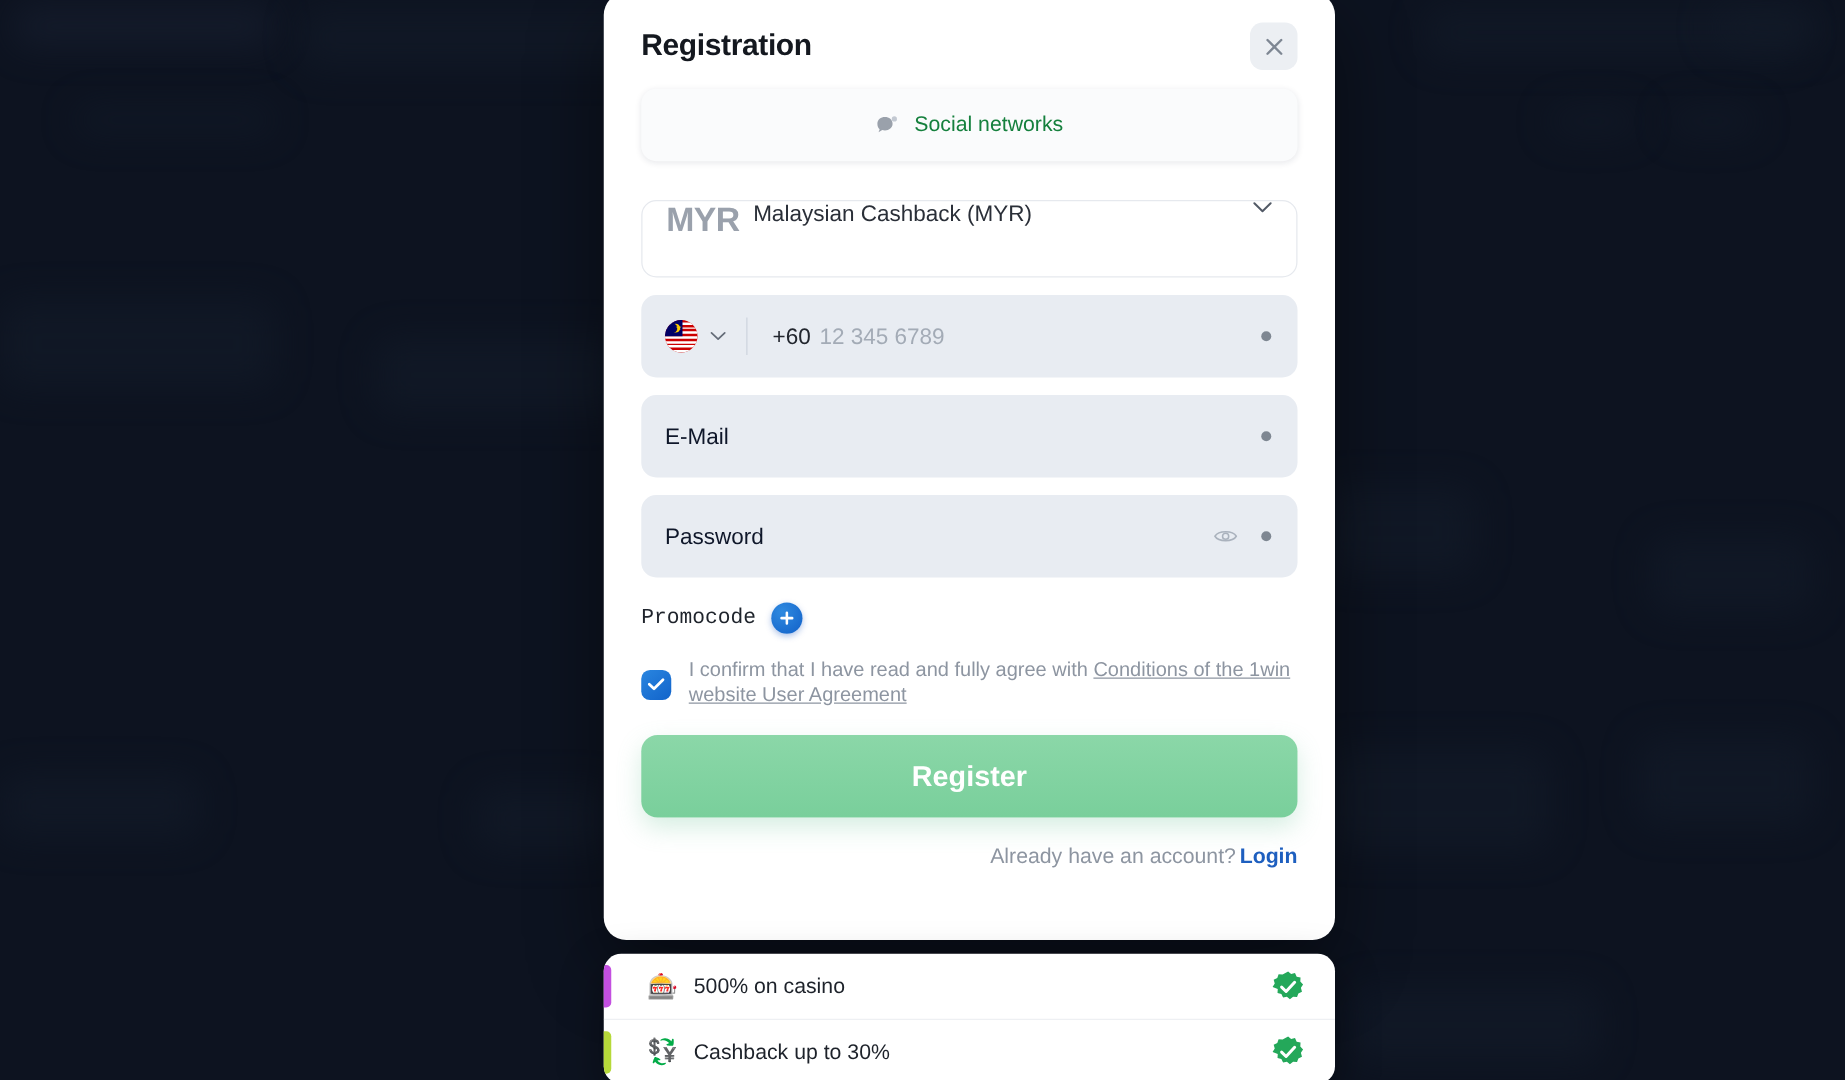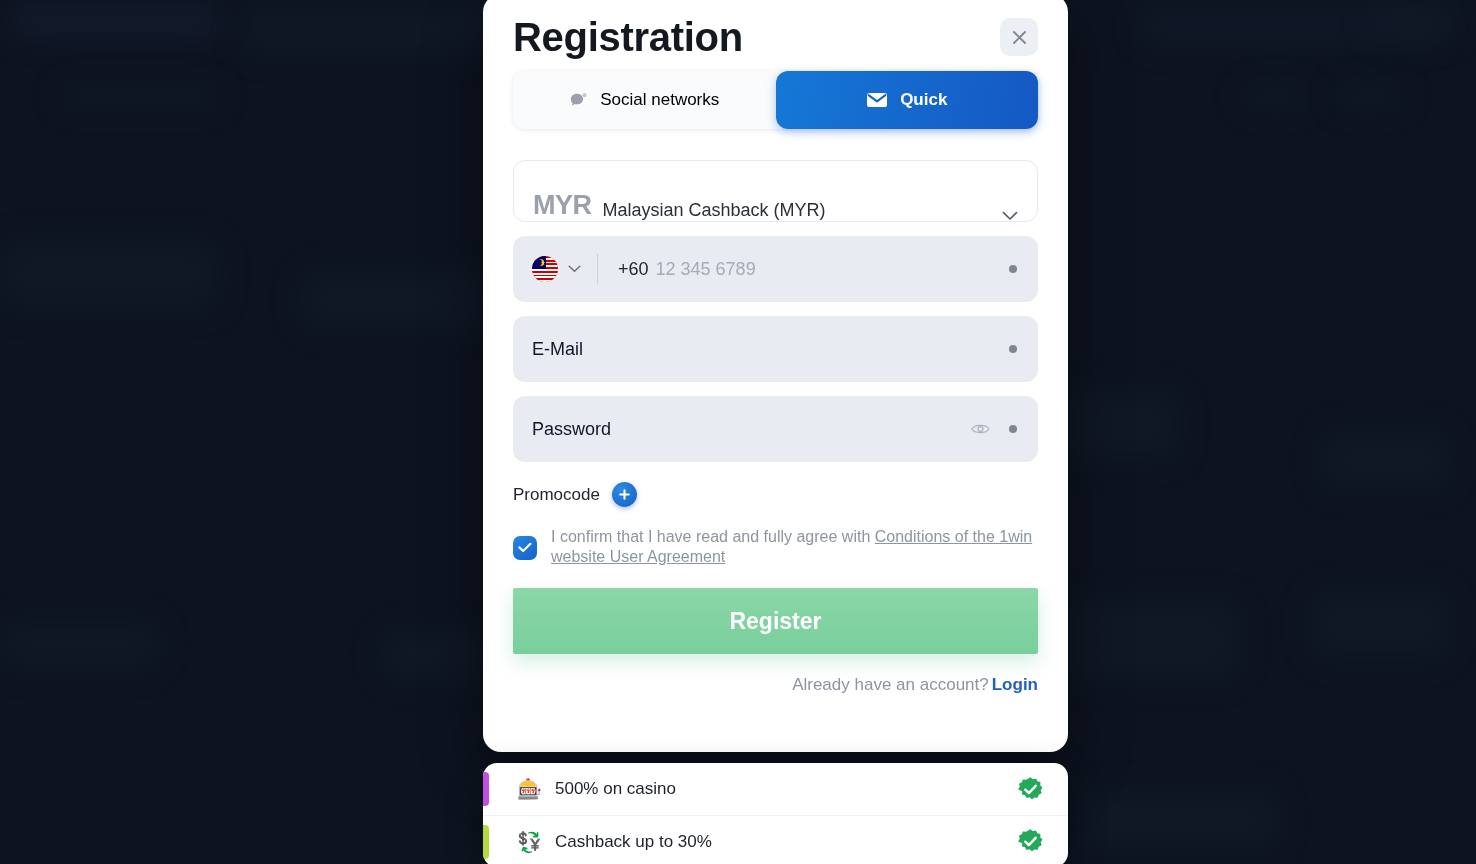--- a/index.html
+++ b/index.html
@@ -41,21 +41,21 @@
   }
 
   .modal-head {
     display: flex;
     align-items: center;
     justify-content: space-between;
     padding-top: 24px;
     height: 62px;
   }
   #page-title {
-    font-size: 40px;
+    font-size: 24px;
     font-weight: 700;
     color: #14181f;
     letter-spacing: -.3px;
   }
   #close-btn {
     width: 38px; height: 38px;
     border: none;
     border-radius: 10px;
     background: #eceff3;
     color: #7e8793;
@@ -74,40 +74,40 @@
   }
   .tab {
     flex: 1;
     display: flex;
     align-items: center;
     justify-content: center;
     gap: 12px;
     border: none;
     background: transparent;
     font-size: 17px;
-    color: #000000;
+    color: #15803d;
     cursor: pointer;
     border-radius: 12px;
     font-family: inherit;
   }
   .tab.active {
     background: linear-gradient(100deg, #1578d6 0%, #1558c4 100%);
     color: #ffffff;
     font-weight: 700;
     box-shadow: 0 3px 10px rgba(21,90,200,.35);
   }
 
   
   #currency-select {
     margin-top: 31px;
     height: 62px;
     border: 1px solid #e6e9ee;
     border-radius: 12px;
     display: flex;
-    align-items: flex-end;
+    align-items: flex-start;
     padding: 0 19px;
     cursor: pointer;
     background: #fff;
   }
   #currency-code {
     font-size: 27px;
     font-weight: 700;
     color: #9aa1ac;
     letter-spacing: -.5px;
     margin-right: 11px;
@@ -169,21 +169,21 @@
     position: absolute; right: 48px; top: 50%; transform: translateY(-50%);
     border: none; background: transparent; cursor: pointer;
     color: #a8b0bb; display: flex;
   }
 
   
   #promocode-row {
     margin-top: 20px;
     display: flex; align-items: center; gap: 12px;
   }
-  #promocode-label { font-size: 17px; color: #1f242c; }
+  #promocode-label { font-size: 17px; color: #1f242c; font-family: Liberation Mono, monospace; }
   #promocode-add {
     width: 25px; height: 25px; border-radius: 50%; border: none;
     background: radial-gradient(circle at 35% 30%, #2f8ae0, #1160c8);
     color: #fff; font-size: 18px; line-height: 1;
     display: flex; align-items: center; justify-content: center;
     cursor: pointer; font-family: inherit;
     box-shadow: 0 2px 5px rgba(20,80,190,.35);
   }
 
   
@@ -201,21 +201,21 @@
   }
   #agreement-text {
     font-size: 16px; line-height: 1.22; color: #8d95a1;
   }
   #agreement-link { text-decoration: underline; color: #8d95a1; cursor: pointer; }
 
   
   #register-btn {
     margin-top: 22px;
     width: 100%; height: 66px;
-    border: none; border-radius: 2px;
+    border: none; border-radius: 13px;
     background: linear-gradient(180deg, #8bd7a8 0%, #79cf9b 100%);
     color: #ffffff;
     font-size: 23px; font-weight: 700;
     font-family: inherit;
     cursor: pointer;
     box-shadow: 0 8px 20px rgba(120,200,160,.30);
   }
 
   #login-row {
     margin-top: 21px;
@@ -292,27 +292,20 @@
 
   
   <div class="tabs">
     <button class="tab">
       <svg width="19" height="19" viewBox="0 0 20 20">
         <path d="M2 8.4c0-3.3 2.9-5.6 6.4-5.6s6.4 2.3 6.4 5.6-2.9 5.6-6.4 5.6c-.8 0-1.6-.1-2.3-.3L3 15.6l.9-2.6C2.7 12 2 10.3 2 8.4z" fill="#9aa1ab"></path>
         <circle cx="16.3" cy="4.4" r="2.2" fill="#c3c9d2"></circle>
       </svg>
       <span>Social networks</span>
     </button>
-    <button class="tab active">
-      <svg width="22" height="18" viewBox="0 0 22 18">
-        <rect x="1" y="2" width="20" height="14" rx="2.6" fill="#fff"></rect>
-        <path d="M2.6 4.2 L11 10.4 L19.4 4.2" stroke="#1760c8" stroke-width="2.1" fill="none" stroke-linecap="round" stroke-linejoin="round"></path>
-      </svg>
-      <span>Quick</span>
-    </button>
   </div>
 
   
   <div id="currency-select">
     <span id="currency-code">MYR</span>
     <span id="currency-name">Malaysian Cashback (MYR)</span>
     <svg width="16" height="10" viewBox="0 0 16 10">
       <path d="M1.5 1.6 L8 8 L14.5 1.6" stroke="#525a66" stroke-width="1.6" fill="none" stroke-linecap="round" stroke-linejoin="round"></path>
     </svg>
   </div>

